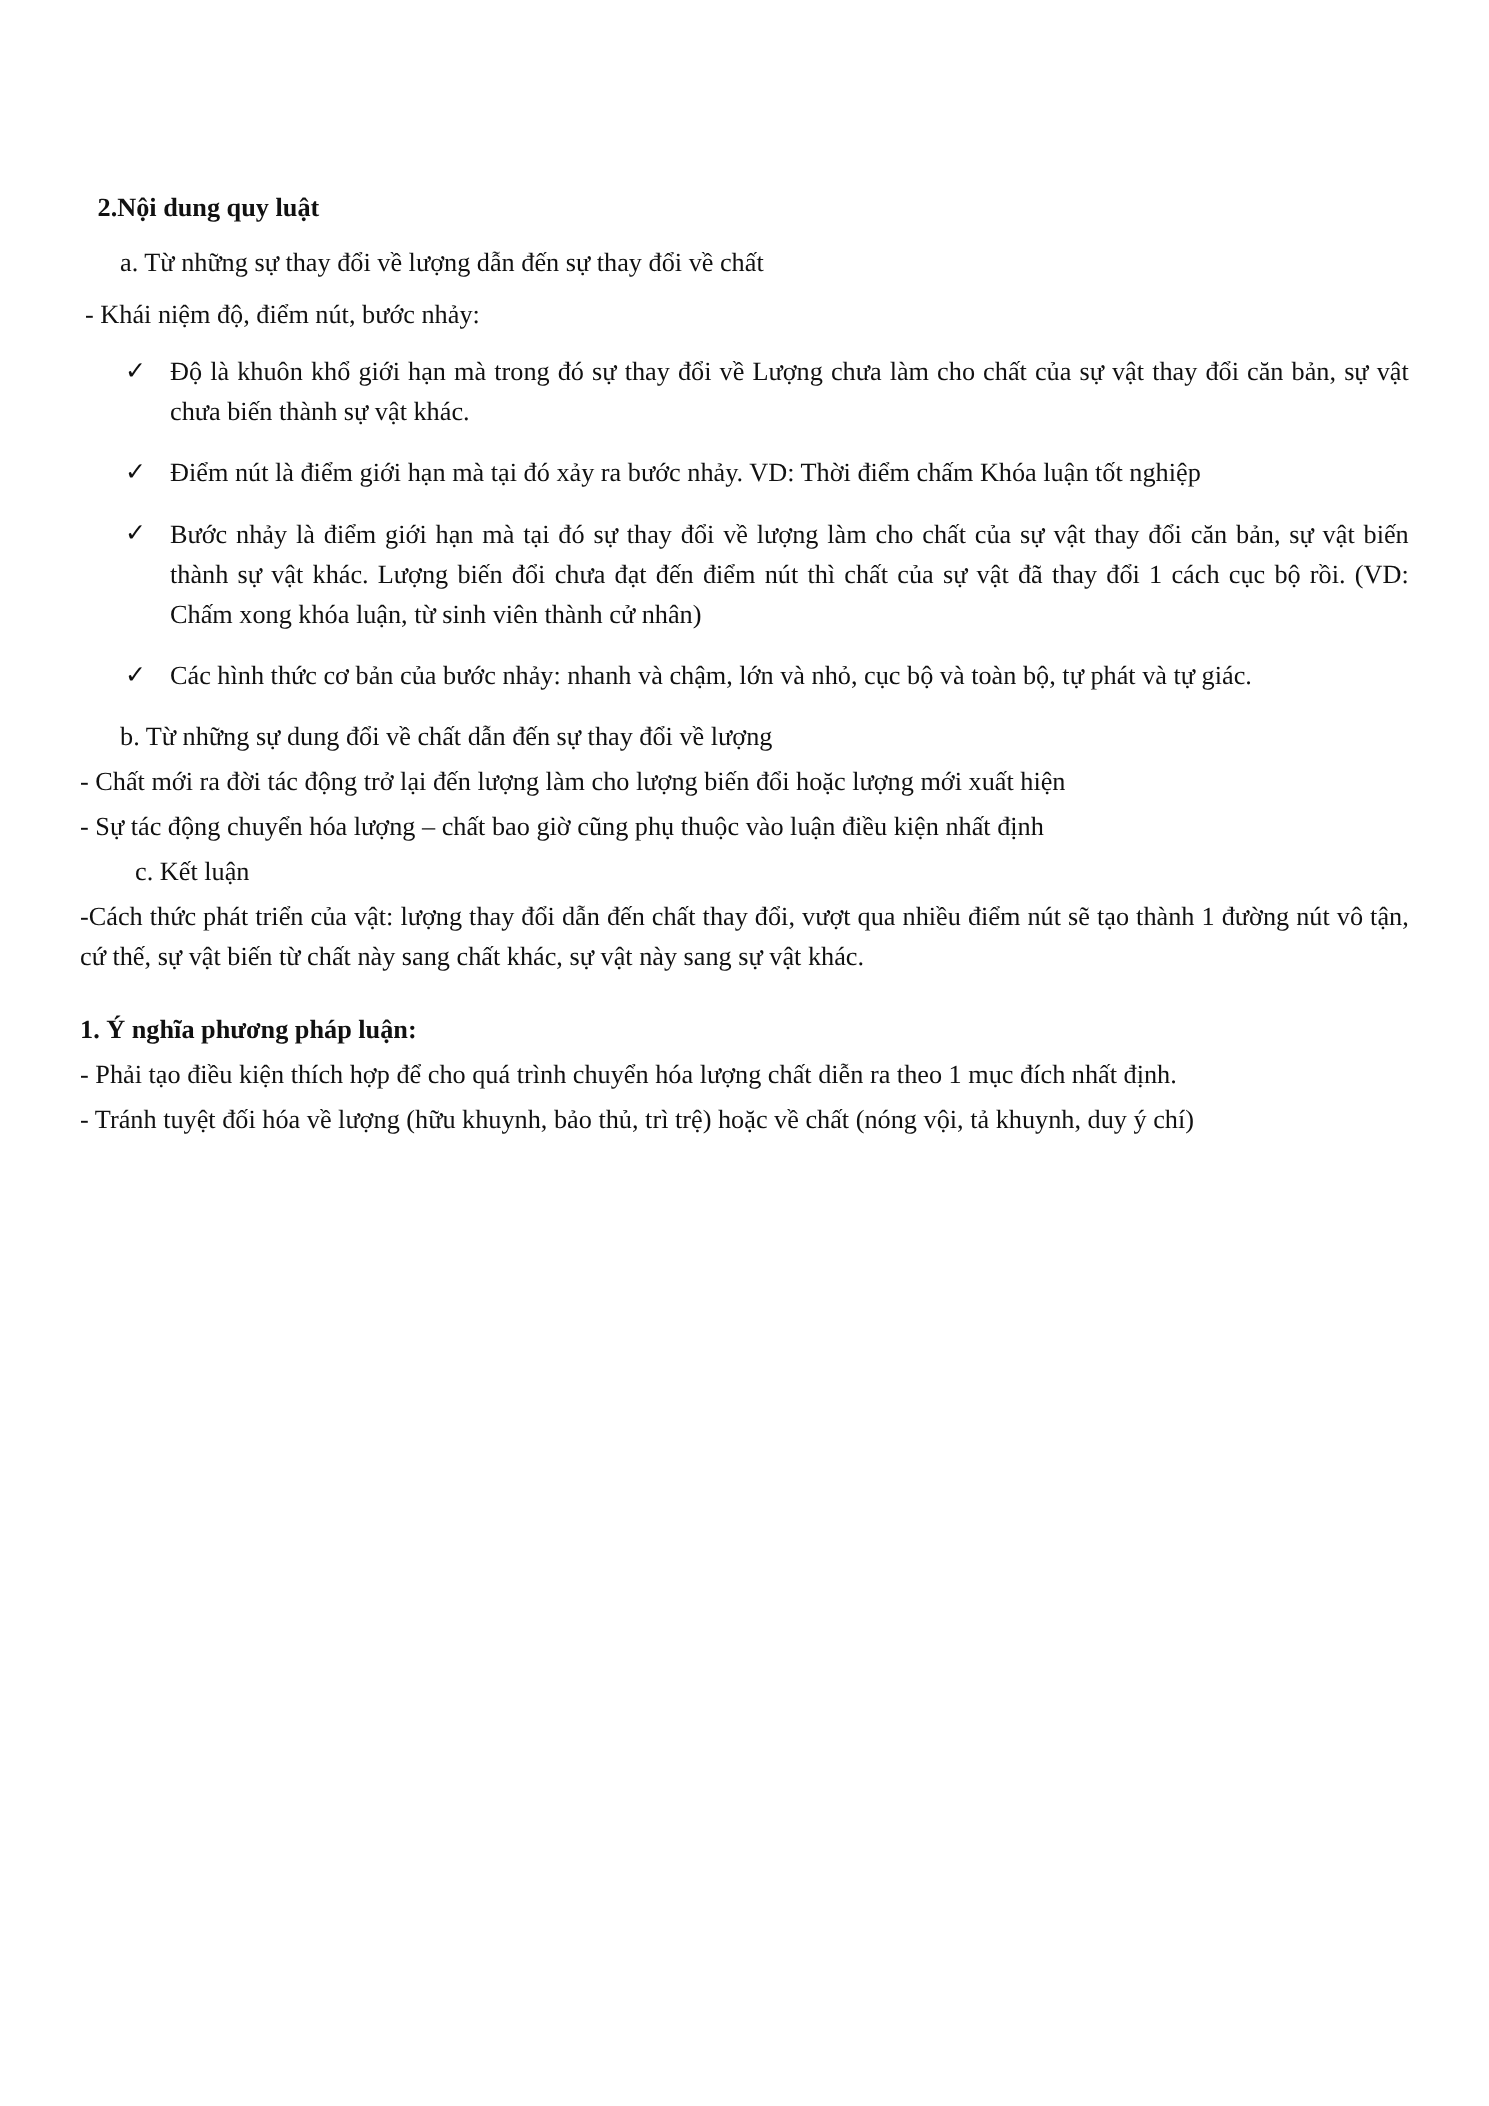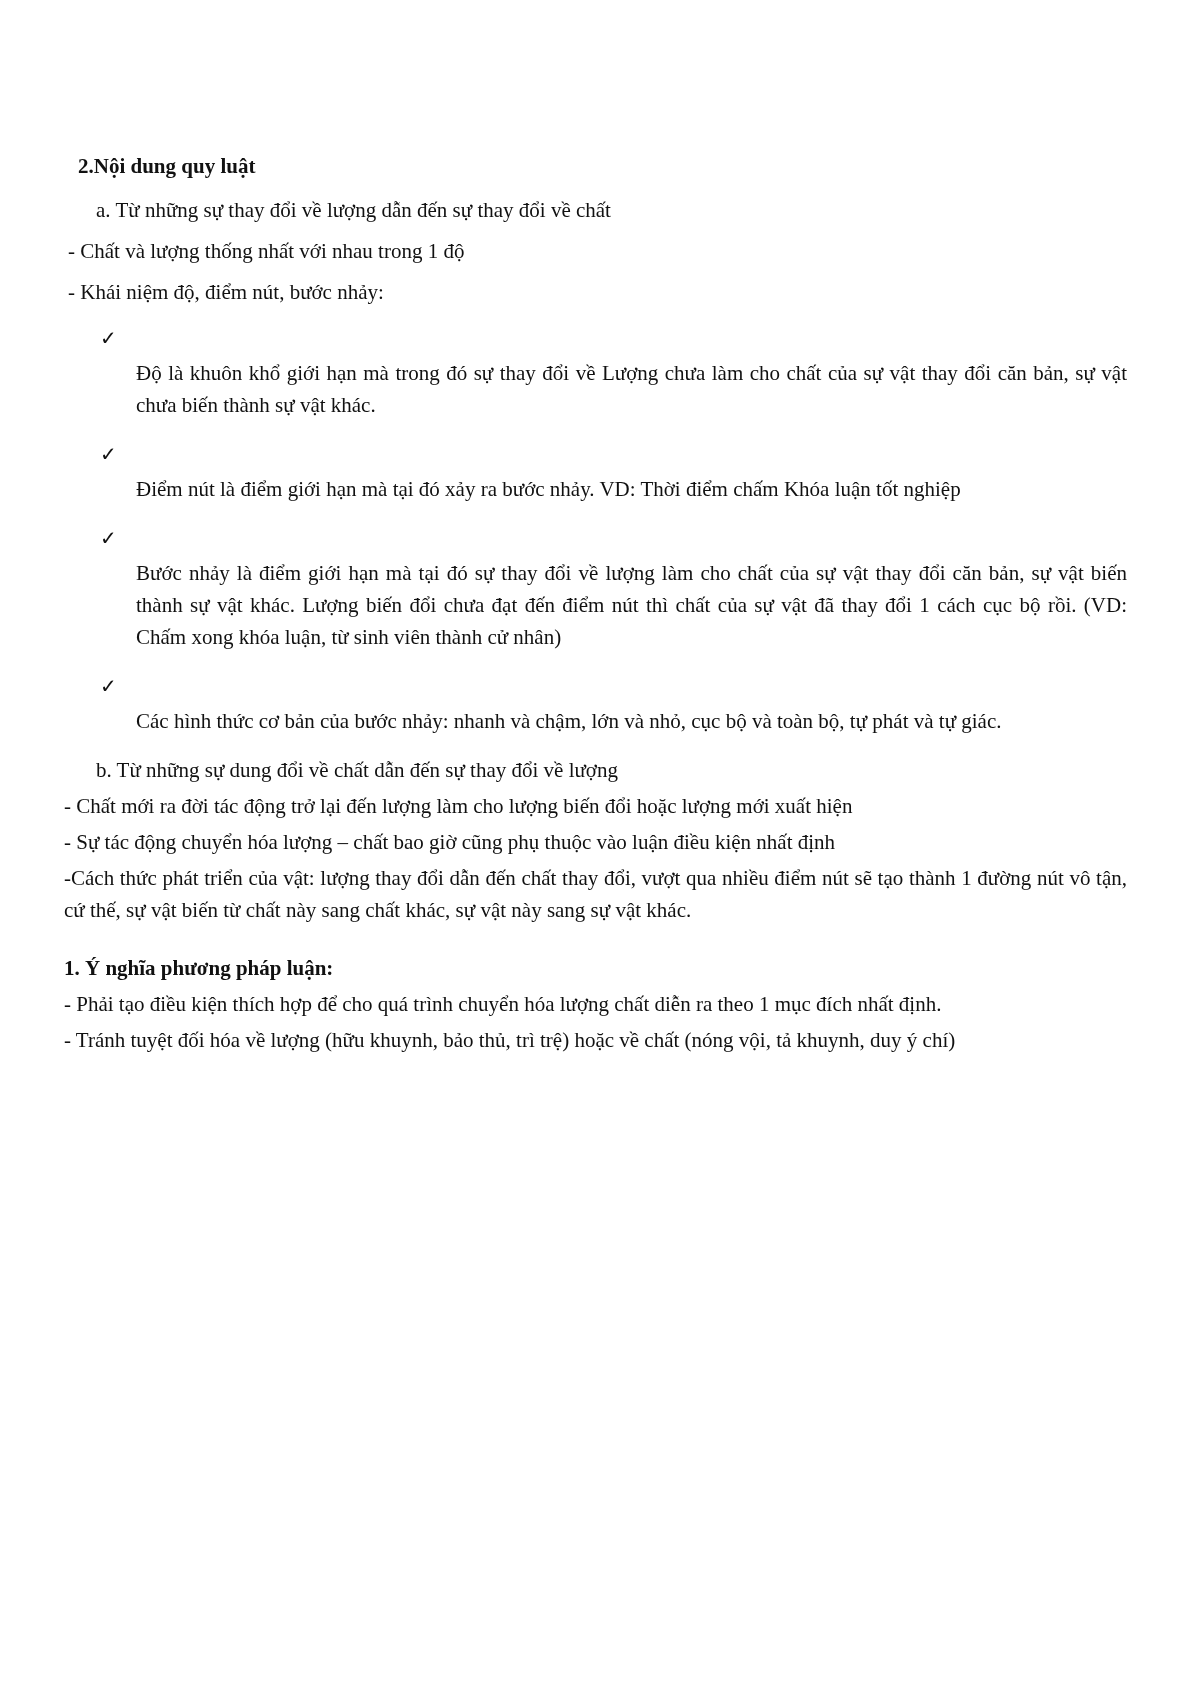--- a/index.html
+++ b/index.html
@@ -46,21 +46,20 @@
   }
   .check-icon {
     flex: 0 0 36px;
     padding-left: 36px;
     font-size: 20px;
     line-height: 32px;
   }
   .check-text {
     flex: 1;
     text-align: justify;
-    margin-top: 35px;
   }
   .line-b {
     padding-left: 32px;
     margin-bottom: 4px;
   }
   .para {
     text-align: justify;
     margin-bottom: 4px;
   }
   .line-c {
@@ -90,21 +89,20 @@
 </head>
 <body>
 
 <div class="page">
   <div class="content">
 
     <div class="heading-2">2.Nội dung quy luật</div>
 
     <div class="line-a">a. Từ những sự thay đổi về lượng dẫn đến sự thay đổi về chất</div>
 
-    <div class="dash-line">- Chất và lượng thống nhất với nhau trong 1 độ</div>
 
     <div class="dash-line">- Khái niệm độ, điểm nút, bước nhảy:</div>
 
     <div class="check-list">
 
       <div class="check-item">
         <span class="check-icon">✓</span>
         <span class="check-text">Độ là khuôn khổ giới hạn mà trong đó sự thay đổi về Lượng chưa làm cho chất của sự vật thay đổi căn bản, sự vật chưa biến thành sự vật khác.</span>
       </div>
 
@@ -124,20 +122,21 @@
       </div>
 
     </div>
 
     <div class="line-b">b. Từ những sự dung đổi về chất dẫn đến sự thay đổi về lượng</div>
 
     <div class="para">- Chất mới ra đời tác động trở lại đến lượng làm cho lượng biến đổi hoặc lượng mới xuất hiện</div>
 
     <div class="para">- Sự tác động chuyển hóa lượng – chất bao giờ cũng phụ thuộc vào luận điều kiện nhất định</div>
 
+    <div class="line-c">c. Kết luận</div>
 
     <div class="para">-Cách thức phát triển của vật: lượng thay đổi dẫn đến chất thay đổi, vượt qua nhiều điểm nút sẽ tạo thành 1 đường nút vô tận, cứ thế, sự vật biến từ chất này sang chất khác, sự vật này sang sự vật khác.</div>
 
     <div class="heading-3">1. Ý nghĩa phương pháp luận:</div>
 
 
     <div class="para">- Phải tạo điều kiện thích hợp để cho quá trình chuyển hóa lượng chất diễn ra theo 1 mục đích nhất định.</div>
 
     <div class="para">- Tránh tuyệt đối hóa về lượng (hữu khuynh, bảo thủ, trì trệ) hoặc về chất (nóng vội, tả khuynh, duy ý chí)</div>
 

